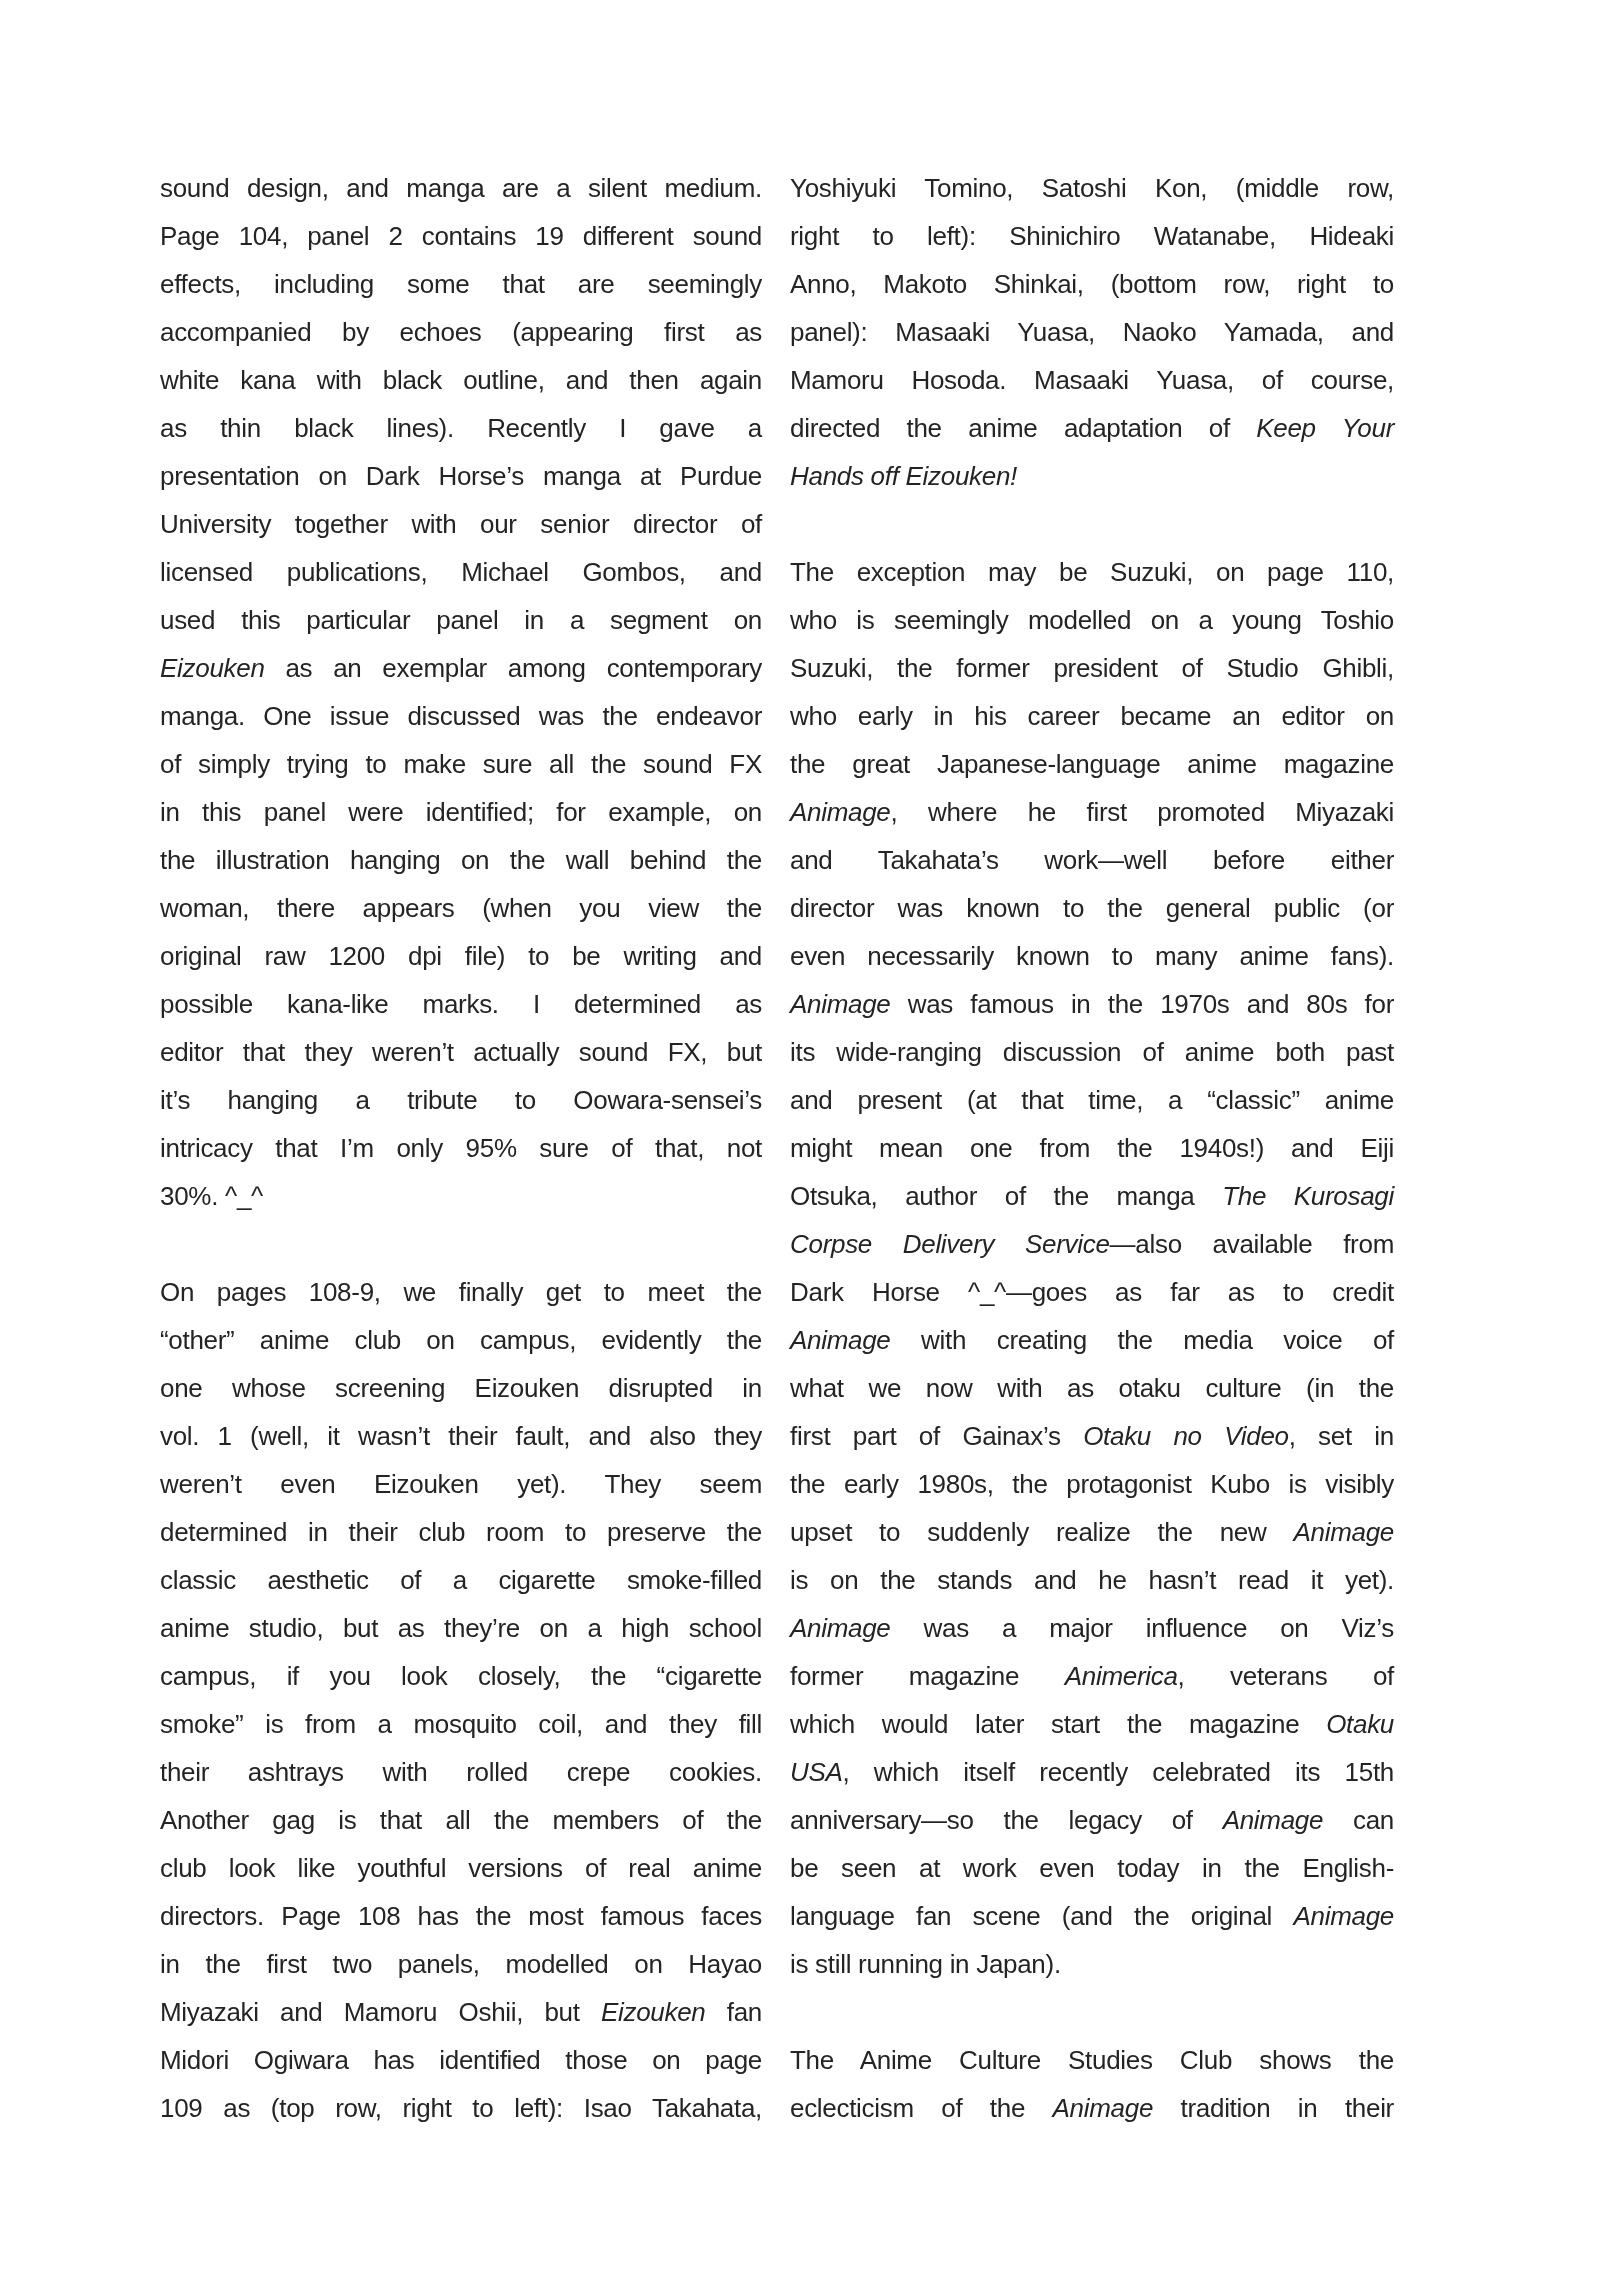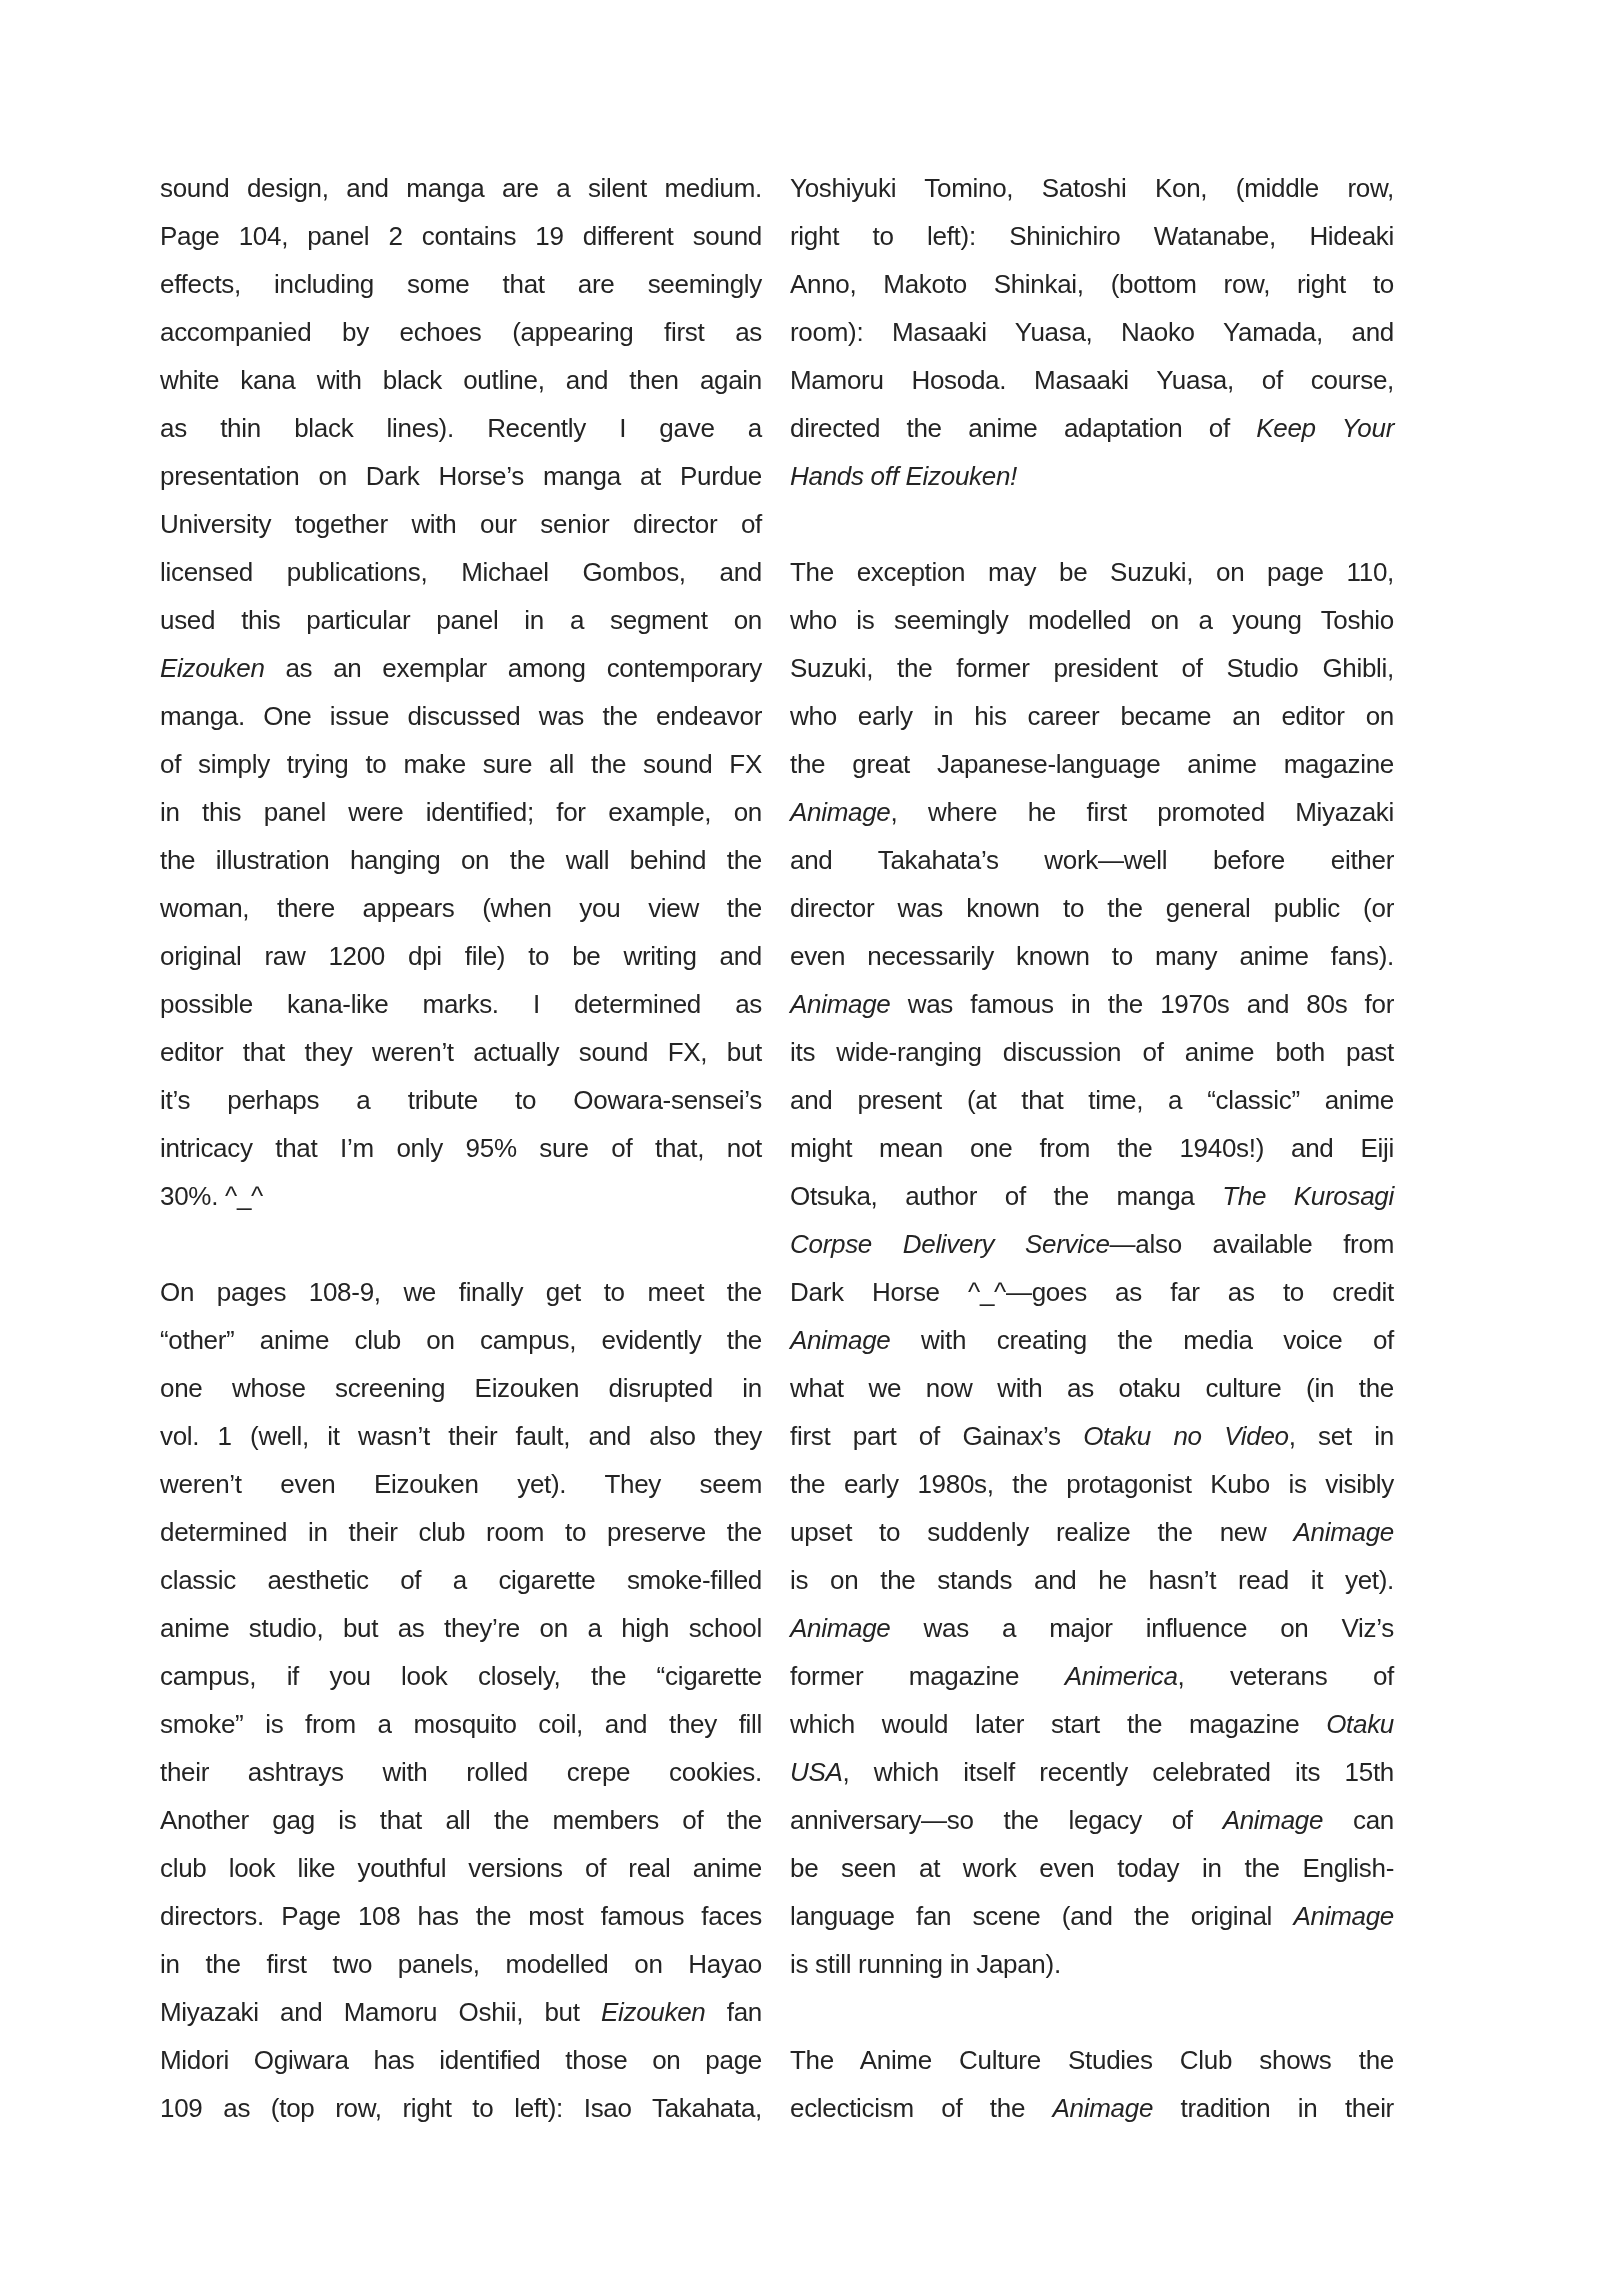--- a/index.html
+++ b/index.html
@@ -56,21 +56,21 @@
         <div class="line"><span>used this particular panel in a segment on</span></div>
         <div class="line"><span class="italic">Eizouken</span><span> as an exemplar among contemporary</span></div>
         <div class="line"><span>manga. One issue discussed was the endeavor</span></div>
         <div class="line"><span>of simply trying to make sure all the sound FX</span></div>
         <div class="line"><span>in this panel were identified; for example, on</span></div>
         <div class="line"><span>the illustration hanging on the wall behind the</span></div>
         <div class="line"><span>woman, there appears (when you view the</span></div>
         <div class="line"><span>original raw 1200 dpi file) to be writing and</span></div>
         <div class="line"><span>possible kana-like marks. I determined as</span></div>
         <div class="line"><span>editor that they weren’t actually sound FX, but</span></div>
-        <div class="line"><span>it’s perhaps a tribute to Oowara-sensei’s</span></div>
+        <div class="line"><span>it’s hanging a tribute to Oowara-sensei’s</span></div>
         <div class="line"><span>intricacy that I’m only 95% sure of that, not</span></div>
         <div class="line para-end"><span>30%. ^_^</span></div>
       </div>
       <div class="para-gap"></div>
       <div class="paragraph">
         <div class="line"><span>On pages 108-9, we finally get to meet the</span></div>
         <div class="line"><span>“other” anime club on campus, evidently the</span></div>
         <div class="line"><span>one whose screening Eizouken disrupted in</span></div>
         <div class="line"><span>vol. 1 (well, it wasn’t their fault, and also they</span></div>
         <div class="line"><span>weren’t even Eizouken yet). They seem</span></div>
@@ -87,21 +87,21 @@
         <div class="line"><span>Miyazaki and Mamoru Oshii, but </span><span class="italic">Eizouken</span><span> fan</span></div>
         <div class="line"><span>Midori Ogiwara has identified those on page</span></div>
         <div class="line"><span>109 as (top row, right to left): Isao Takahata,</span></div>
       </div>
     </div>
   <div class="column col-right" id="col1">
       <div class="paragraph">
         <div class="line"><span>Yoshiyuki Tomino, Satoshi Kon, (middle row,</span></div>
         <div class="line"><span>right to left): Shinichiro Watanabe, Hideaki</span></div>
         <div class="line"><span>Anno, Makoto Shinkai, (bottom row, right to</span></div>
-        <div class="line"><span>room): Masaaki Yuasa, Naoko Yamada, and</span></div>
+        <div class="line"><span>panel): Masaaki Yuasa, Naoko Yamada, and</span></div>
         <div class="line"><span>Mamoru Hosoda. Masaaki Yuasa, of course,</span></div>
         <div class="line"><span>directed the anime adaptation of </span><span class="italic">Keep Your</span></div>
         <div class="line para-end"><span class="italic">Hands off Eizouken!</span></div>
       </div>
       <div class="para-gap"></div>
       <div class="paragraph">
         <div class="line"><span>The exception may be Suzuki, on page 110,</span></div>
         <div class="line"><span>who is seemingly modelled on a young Toshio</span></div>
         <div class="line"><span>Suzuki, the former president of Studio Ghibli,</span></div>
         <div class="line"><span>who early in his career became an editor on</span></div>

